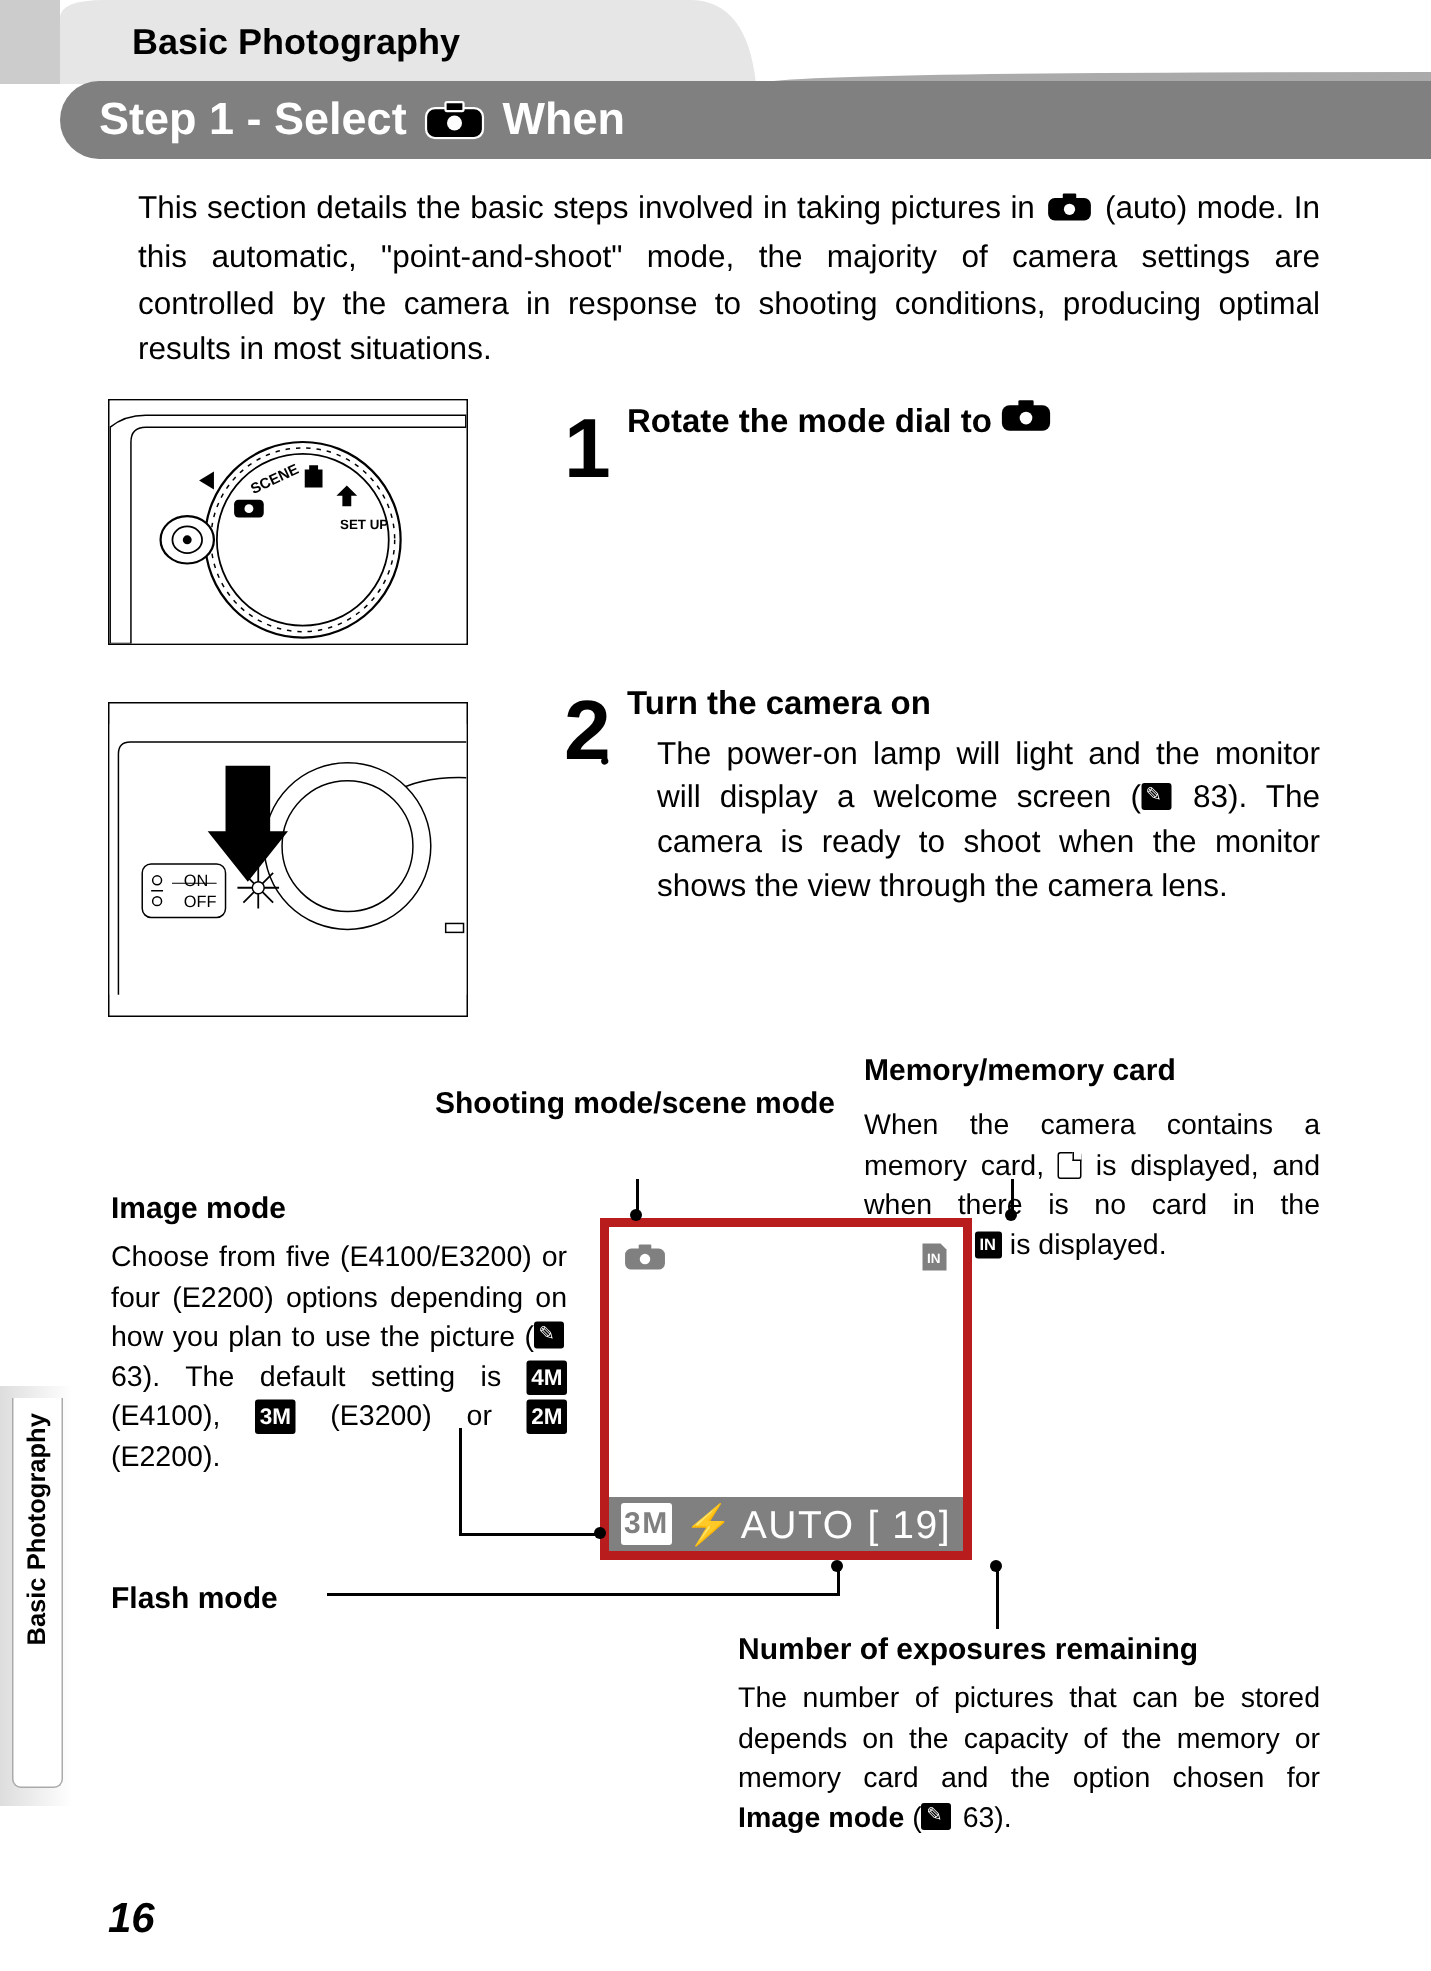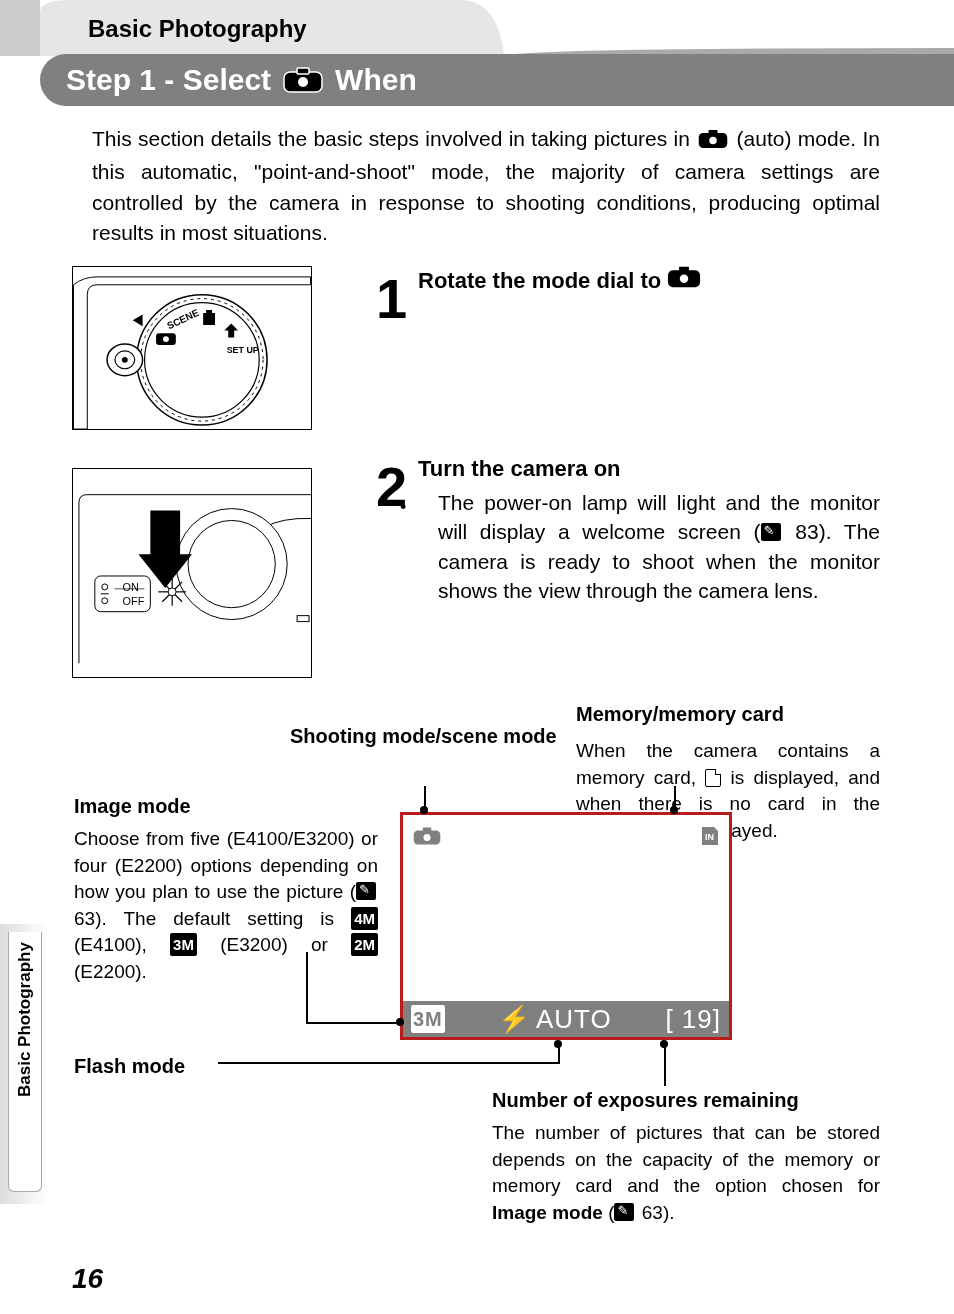--- a/index.html
+++ b/index.html
@@ -99,23 +99,23 @@
   .l-flash { position:absolute; top:1052px; left:74px; width:304px; text-align:justify;}
   .l-flash .lt { margin-bottom:6px;}
   .l-exposures { position:absolute; top:1086px; left:492px; right:74px; text-align:justify;}
   .l-exposures .lt { margin-bottom:6px;}
 
   
   .lcd {
     position:absolute;
     top: 812px;
     left: 400px;
-    width: 332px;
+    width: 248px;
     height: 228px;
-    border: 3px solid #b91c1c;
+    border: 6px solid #b91c1c;
     background:#fff;
   }
   .lcd-inner-cam { position:absolute; top:10px; left:10px; }
   .lcd-sd { position:absolute; top:10px; right:10px; }
   .lcd-bottom {
     position:absolute; bottom:0; left:0; right:0; height:36px;
     background:#808080; display:flex; align-items:center; color:#fff;
     font-family:"Arial Narrow", Arial, sans-serif;
     font-weight:400; letter-spacing:1px; font-size:24px;
     padding: 0 8px; justify-content:space-between;

